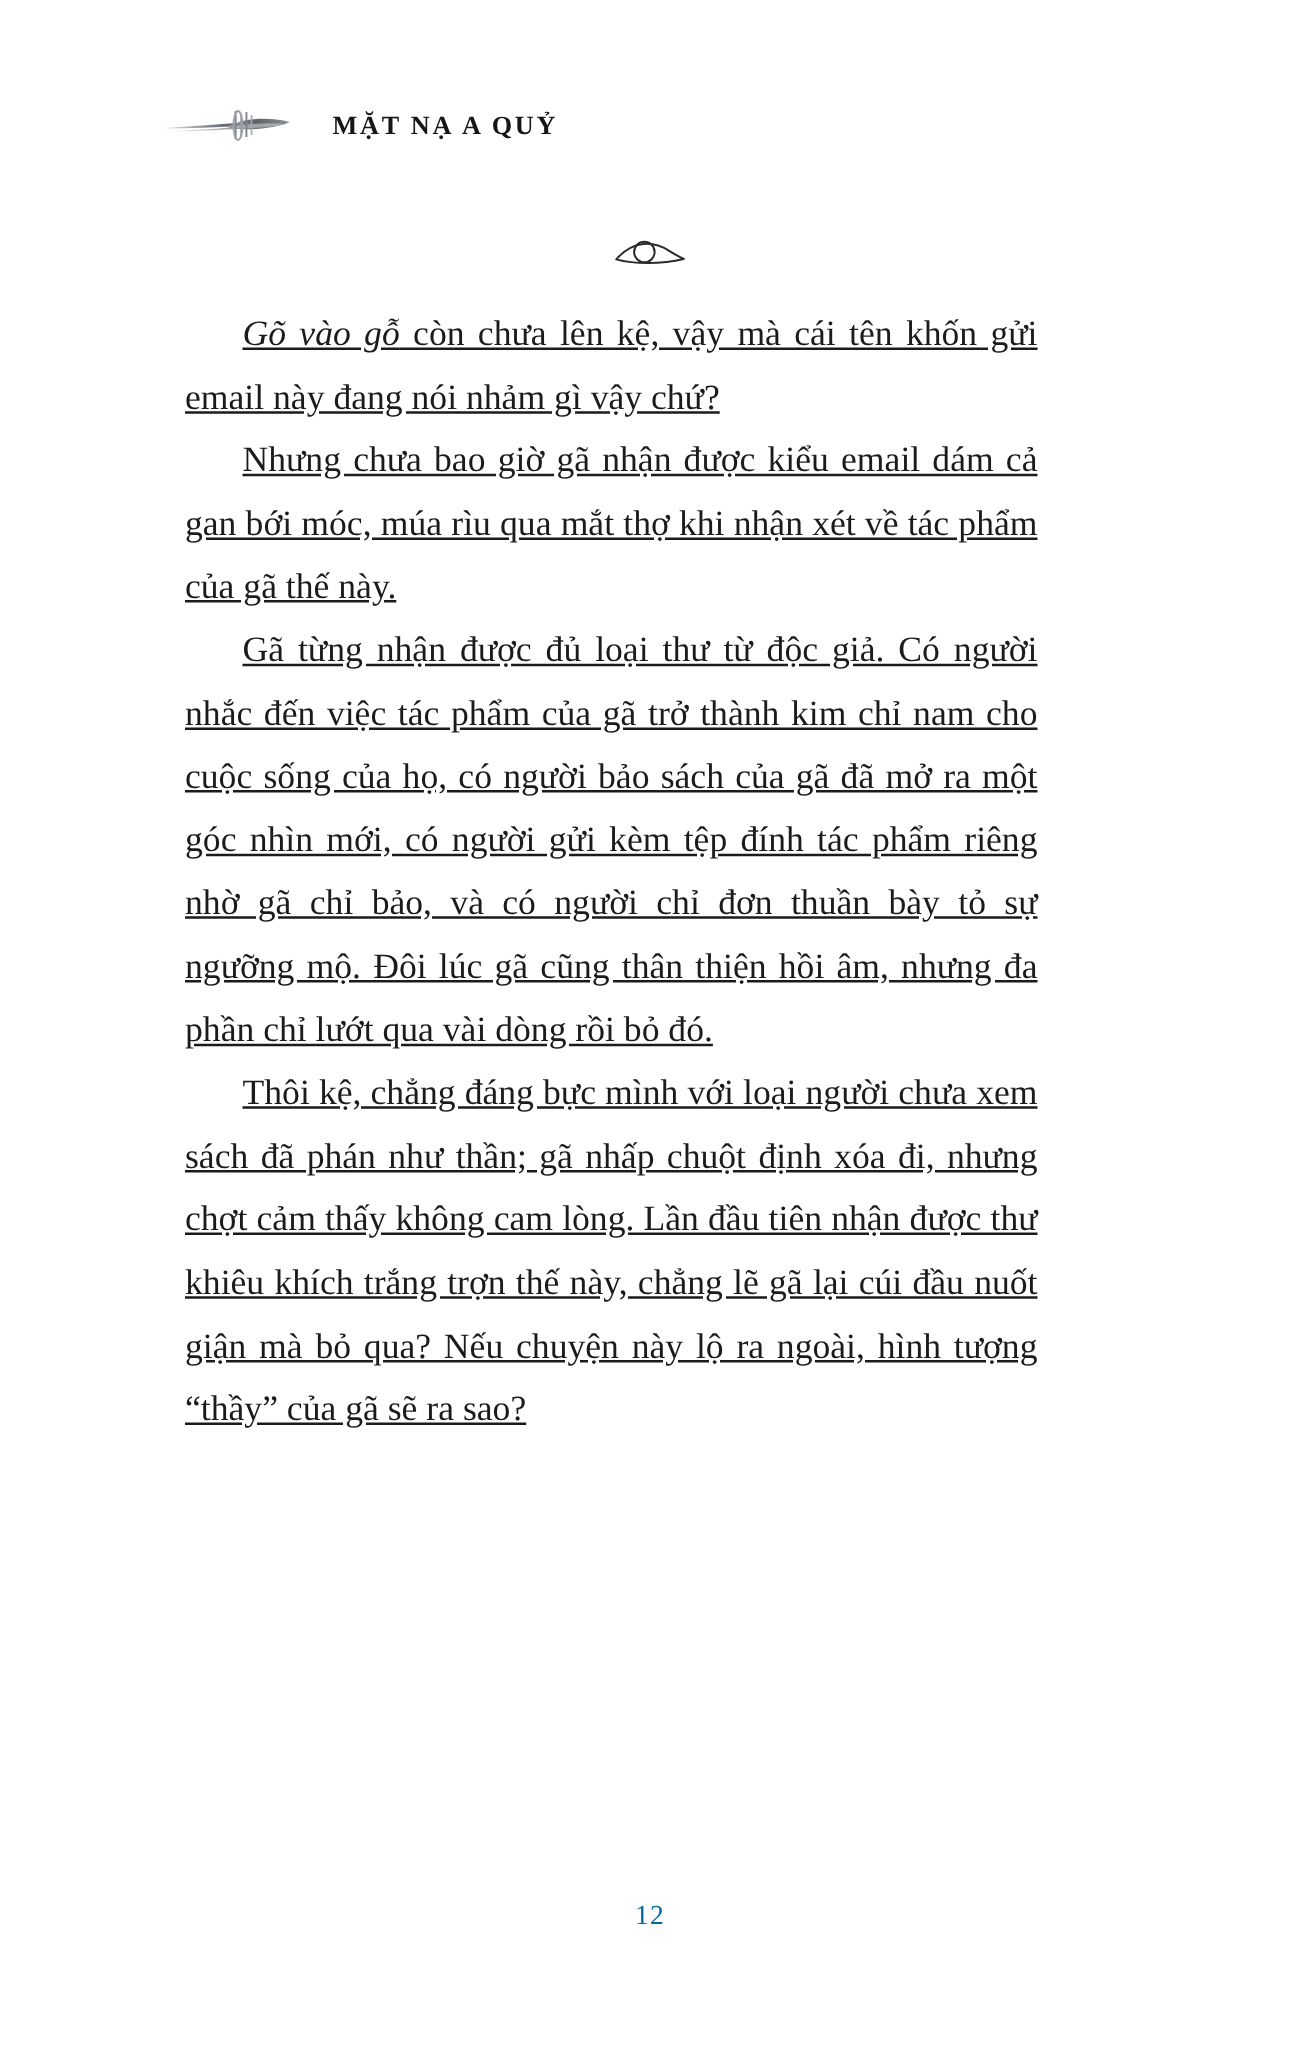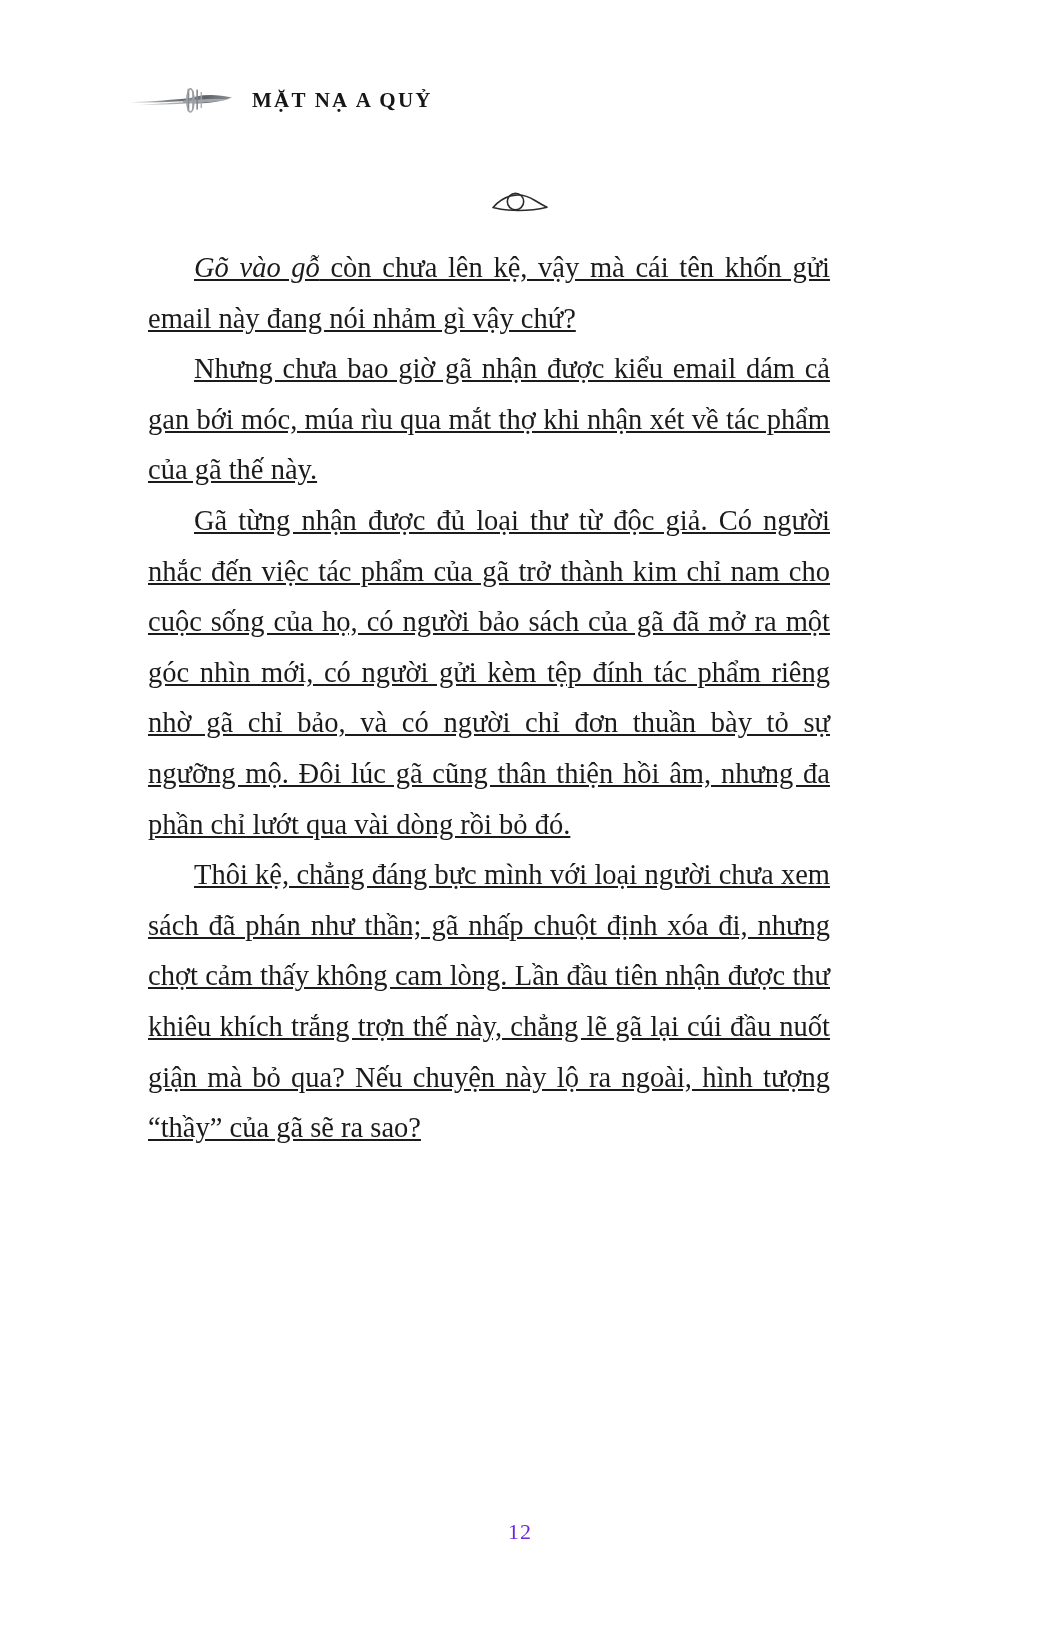--- a/index.html
+++ b/index.html
@@ -19,21 +19,21 @@
 
   
   .running-head {
     position: absolute;
     left: 128px;
     top: 78px;
     width: 700px;
     height: 44px;
     display: flex;
     align-items: center;
-    gap: 12px;
+    gap: 26px;
   }
   .head-ornament {
     width: 112px;
     height: 34px;
     flex: 0 0 auto;
     display: block;
   }
   .head-title {
     font-family: "Liberation Serif", "DejaVu Serif", serif;
     font-size: 21px;
@@ -87,21 +87,21 @@
 
   
   .folio {
     position: absolute;
     left: 0;
     top: 1519px;
     width: 1040px;
     text-align: center;
     font-size: 22px;
     letter-spacing: 1px;
-    color: #6d28d9;
+    color: #0369a1;
     font-family: "Liberation Serif", "DejaVu Serif", serif;
   }
 </style>
 </head>
 <body>
 
 <div class="page">
 
   <div class="running-head">
     <svg class="head-ornament" viewBox="0 0 112 34" aria-hidden="true">

